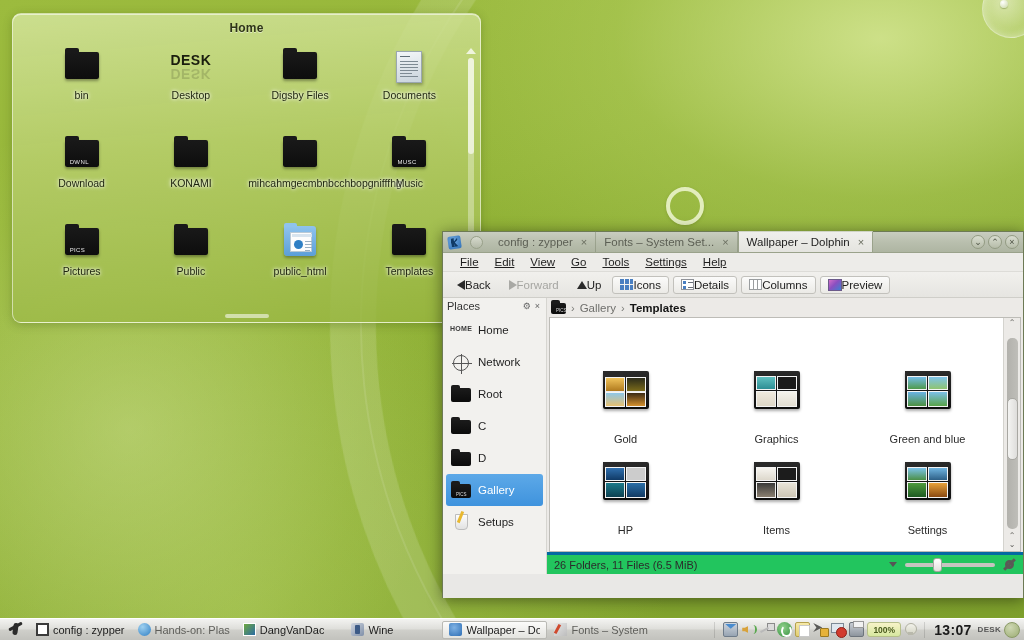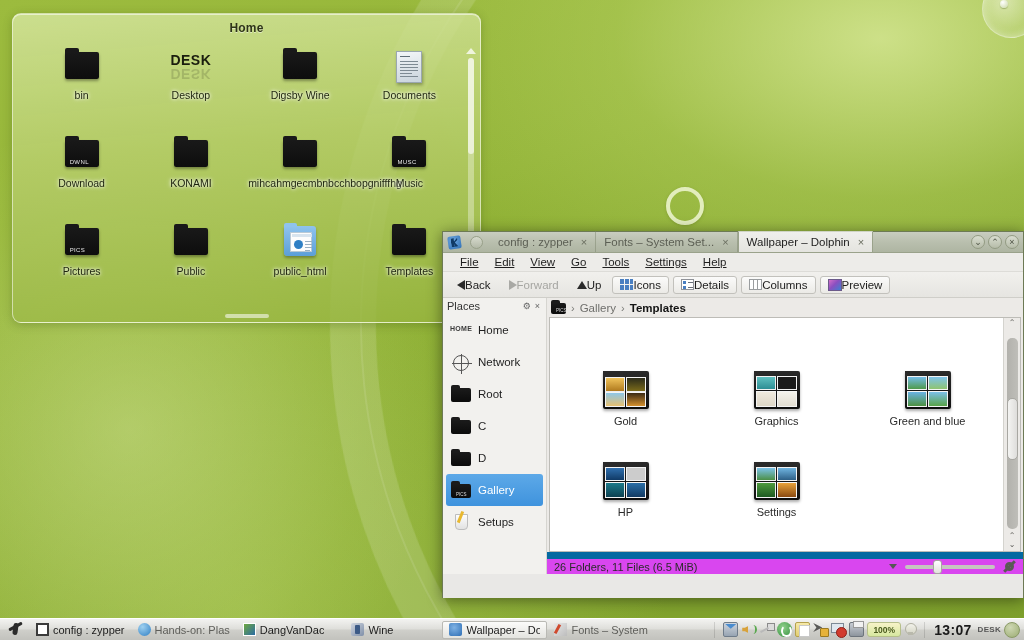--- a/index.html
+++ b/index.html
@@ -394,21 +394,21 @@
   .pfolder{
     position:absolute;left:6px;top:4px;width:46px;height:38px;
     background:linear-gradient(180deg,#2a2a2a,#111);
     border-radius:0 2px 2px 2px;
     box-shadow:0 2px 3px rgba(0,0,0,.32);
     overflow:hidden;
   }
   .pfolder:before{content:'';position:absolute;left:0;top:0;width:20px;height:6px;background:#2a2a2a;}
   .ph{position:absolute;background:#ccc;border:1px solid #f4f4f4;box-shadow:0 1px 2px rgba(0,0,0,.4);}
   .flabel{
-    font-size:11px;color:#2b2b2b;margin-top:2px;text-align:left;
+    font-size:11px;color:#2b2b2b;margin-top:20px;text-align:left;
   }
 
   
   #vscroll{
     width:17px; background:#eceae7; border-left:1px solid #d4d3ce;
     display:flex;flex-direction:column;align-items:center;
     position:relative;
   }
   .sb-arrow{font-size:8px;color:#5c5c58;line-height:9px;}
   .sb-track{
@@ -417,21 +417,21 @@
     border-radius:5px;
   }
   .sb-handle{
     position:absolute;top:60px;left:0;width:11px;height:62px;
     background:linear-gradient(90deg,#f4f4f2,#dedddb);
     border:1px solid #a8a7a2;border-radius:5px;
   }
 
   
   #statusbar{
-    height:22px;background:#d946ef;border-top:7px solid #0369a1;
+    height:22px;background:#22c55e;border-top:3px solid #0369a1;
     display:flex;align-items:center;gap:8px;padding:0 7px;
     font-size:11px;color:#2b2b2b;
   }
   #statusbar .grow{flex:1;}
   .zoom-caret{width:0;height:0;border-left:4px solid transparent;border-right:4px solid transparent;border-top:5px solid #555;}
   .zoom-slider{width:90px;height:4px;background:#c6c5c0;border-radius:2px;position:relative;}
   .zoom-knob{position:absolute;left:28px;top:-5px;width:9px;height:14px;border-radius:3px;background:linear-gradient(180deg,#fff,#e1e0dc);border:1px solid #a7a6a1;}
   .gear{width:13px;height:13px;position:relative;}
   .gear:before{content:'';position:absolute;inset:2px;border-radius:50%;border:3px solid #5a5a56;}
   .gear:after{content:'';position:absolute;left:5px;top:-1px;width:3px;height:15px;background:#5a5a56;box-shadow:0 0 0 0 #000;transform:rotate(45deg);}
@@ -556,21 +556,21 @@
         <div class="fv-ico">
             <div class="ico-desk">DESK</div>
           </div>
         <div class="fv-label">Desktop</div>
       </div>
 
       <div class="fv-item">
         <div class="fv-ico">
             <div class="folder"></div>
           </div>
-        <div class="fv-label">Digsby Wine</div>
+        <div class="fv-label">Digsby Files</div>
       </div>
 
       <div class="fv-item">
         <div class="fv-ico">
           <div class="ico-doc">
             <div class="ln" style="top:4px;width:10px;background:#5f6d77"></div>
             <div class="ln" style="top:9px"></div>
               <div class="ln" style="top:12px"></div>
             <div class="ln" style="top:15px"></div>
               <div class="ln" style="top:18px"></div>
@@ -868,20 +868,31 @@
                   <div class="pfolder">
                     <div class="ph" style="left:2px;top:5px;width:20px;height:14px;background:linear-gradient(180deg,#2f6fae,#103a66)"></div>
                     <div class="ph" style="left:23px;top:5px;width:20px;height:14px;background:linear-gradient(180deg,#1a3f6e,#0b2votes)"></div>
                     <div class="ph" style="left:2px;top:20px;width:20px;height:16px;background:linear-gradient(180deg,#1d7a8a,#0d4050)"></div>
                     <div class="ph" style="left:23px;top:20px;width:20px;height:16px;background:linear-gradient(180deg,#2a6fa8,#123a62)"></div>
                   </div>
                 </div>
                 <div class="flabel">HP</div>
               </div>
 
+              <div class="fitem">
+                <div class="fthumb">
+                  <div class="pfolder">
+                    <div class="ph" style="left:2px;top:5px;width:20px;height:14px;background:linear-gradient(180deg,#f6f4ef,#ddd8cc)"></div>
+                    <div class="ph" style="left:23px;top:5px;width:20px;height:14px;background:#1c1c1c"></div>
+                    <div class="ph" style="left:2px;top:20px;width:20px;height:16px;background:linear-gradient(180deg,#3a3a3a,#8a7f70)"></div>
+                    <div class="ph" style="left:23px;top:20px;width:20px;height:16px;background:linear-gradient(180deg,#e9e4d8,#cdc6b6)"></div>
+                  </div>
+                </div>
+                <div class="flabel">Items</div>
+              </div>
 
               <div class="fitem">
                 <div class="fthumb">
                   <div class="pfolder">
                     <div class="ph" style="left:2px;top:5px;width:20px;height:14px;background:linear-gradient(180deg,#7cc3ea,#4b8f46)"></div>
                     <div class="ph" style="left:23px;top:5px;width:20px;height:14px;background:linear-gradient(180deg,#6fb4e0,#2d5f86)"></div>
                     <div class="ph" style="left:2px;top:20px;width:20px;height:16px;background:linear-gradient(180deg,#4f9a3e,#1e5a22)"></div>
                     <div class="ph" style="left:23px;top:20px;width:20px;height:16px;background:linear-gradient(180deg,#e8a23a,#8a4a12)"></div>
                   </div>
                 </div>

